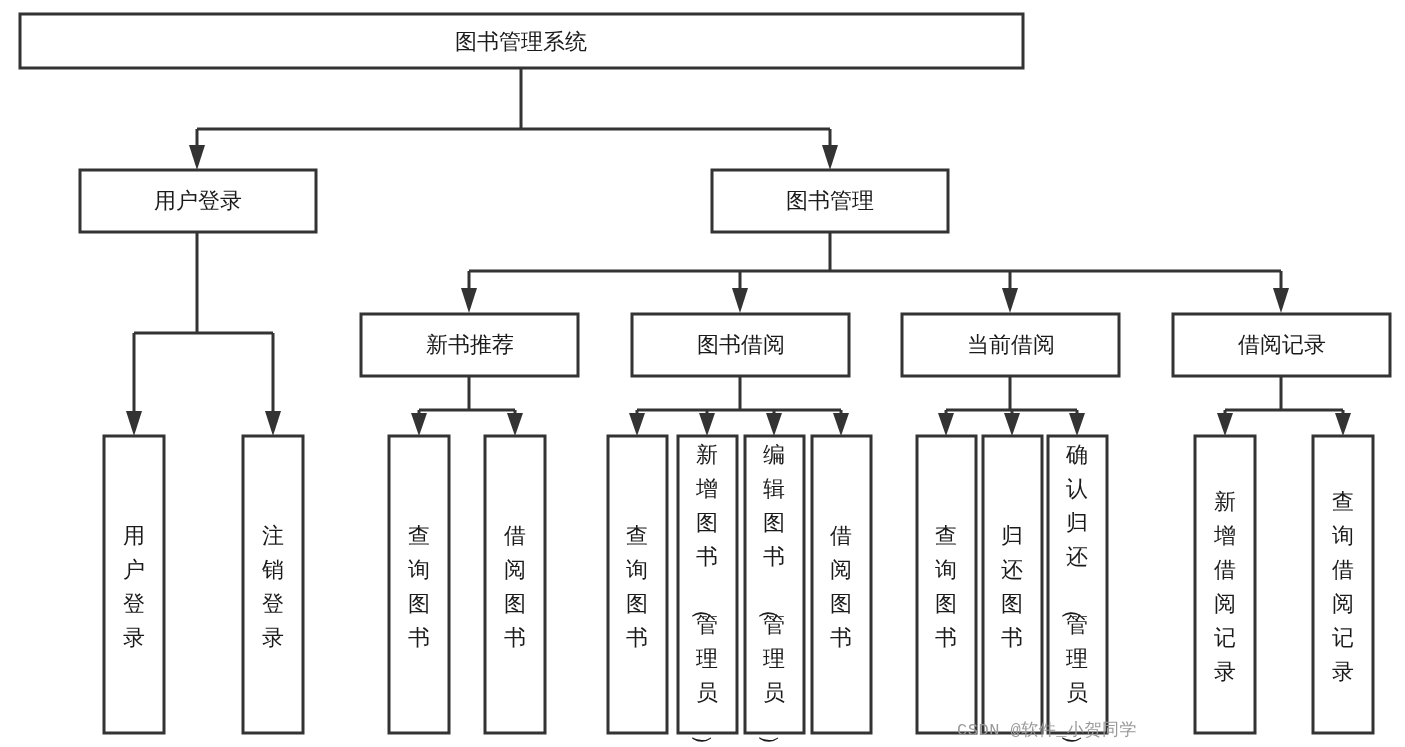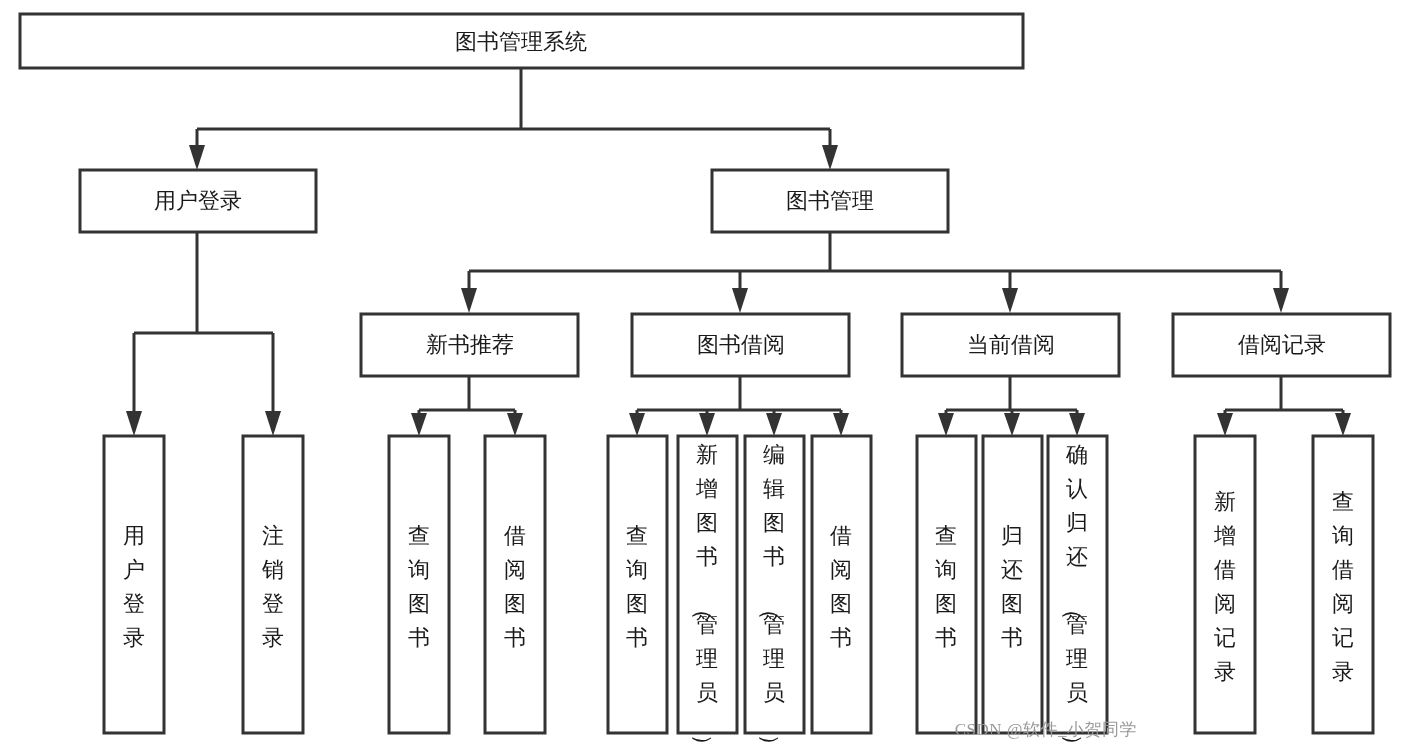--- a/index.html
+++ b/index.html
@@ -50,21 +50,21 @@
     fill: none;
   }
   .arrow-head {
     fill: #333333;
     stroke: none;
   }
   .watermark-text {
     position: absolute;
     right: 8px;
     bottom: 6px;
-    font-family: Liberation Serif, serif;
+    font-family: Liberation Mono, monospace;
     font-size: 17px;
     color: #9a9a9a;
     white-space: nowrap;
     letter-spacing: 0.5px;
   }
 </style>
 </head>
 <body>
 
 <div id="diagram-root">

